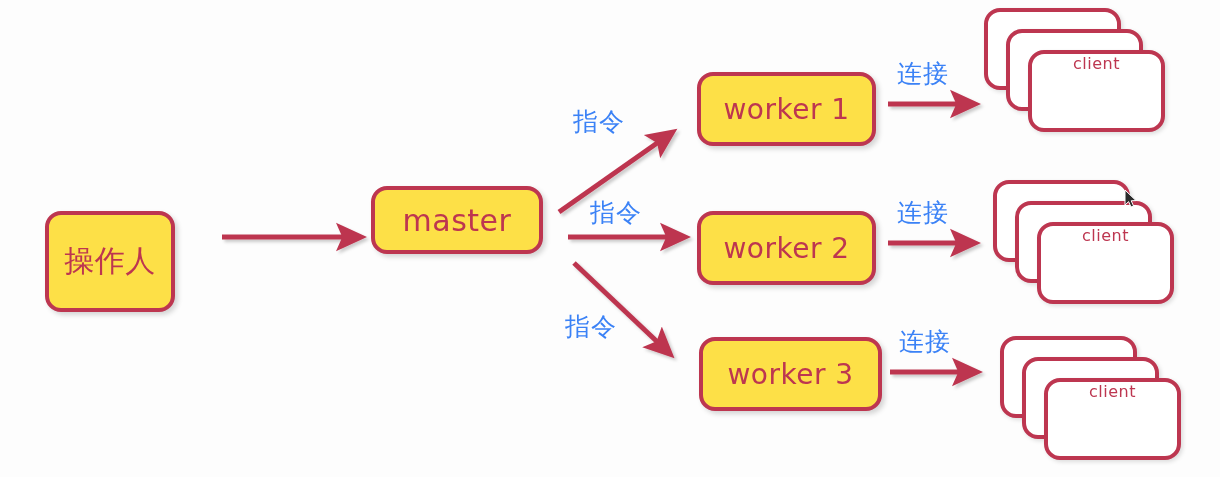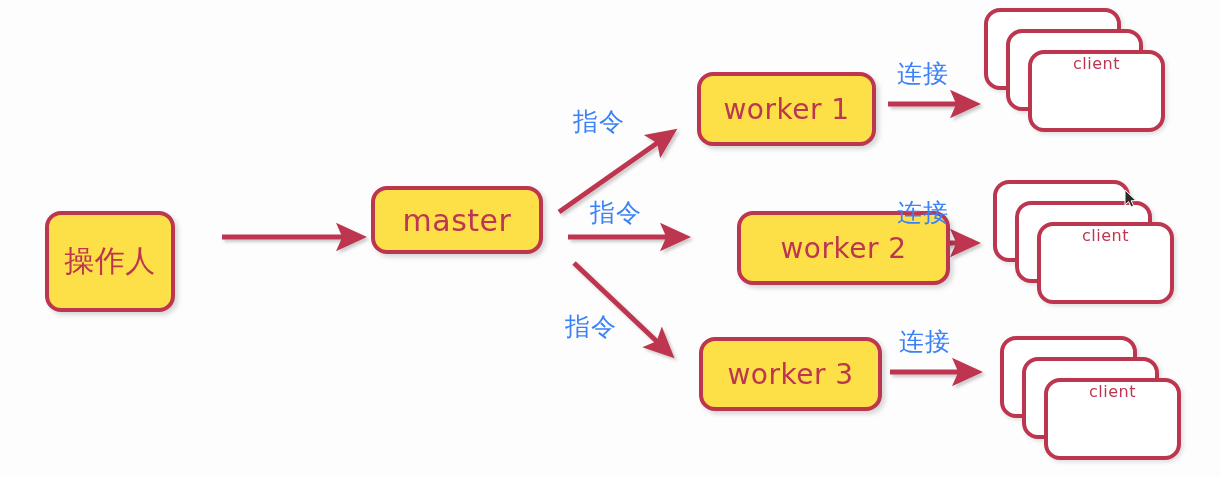--- a/index.html
+++ b/index.html
@@ -113,21 +113,21 @@
   </div>
 
   <div class="node master" style="left:371px; top:186px; width:172px; height:68px;">
     <span class="node-label">master</span>
   </div>
 
   <div class="node worker" style="left:697px; top:72px; width:179px; height:74px;">
     <span class="node-label">worker 1</span>
   </div>
 
-  <div class="node worker" style="left:697px; top:211px; width:213px; height:74px;margin-left:40px;">
+  <div class="node worker" style="left:697px; top:211px; width:179px; height:74px;">
     <span class="node-label">worker 2</span>
   </div>
 
   <div class="node worker" style="left:699px; top:337px; width:183px; height:74px;">
     <span class="node-label">worker 3</span>
   </div>
 
   <div class="stack" style="left:984px; top:8px; width:180px; height:125px;">
     <div class="card back2" style="width:137px; height:82px;"></div>
     <div class="card back1" style="width:137px; height:82px;"></div>

